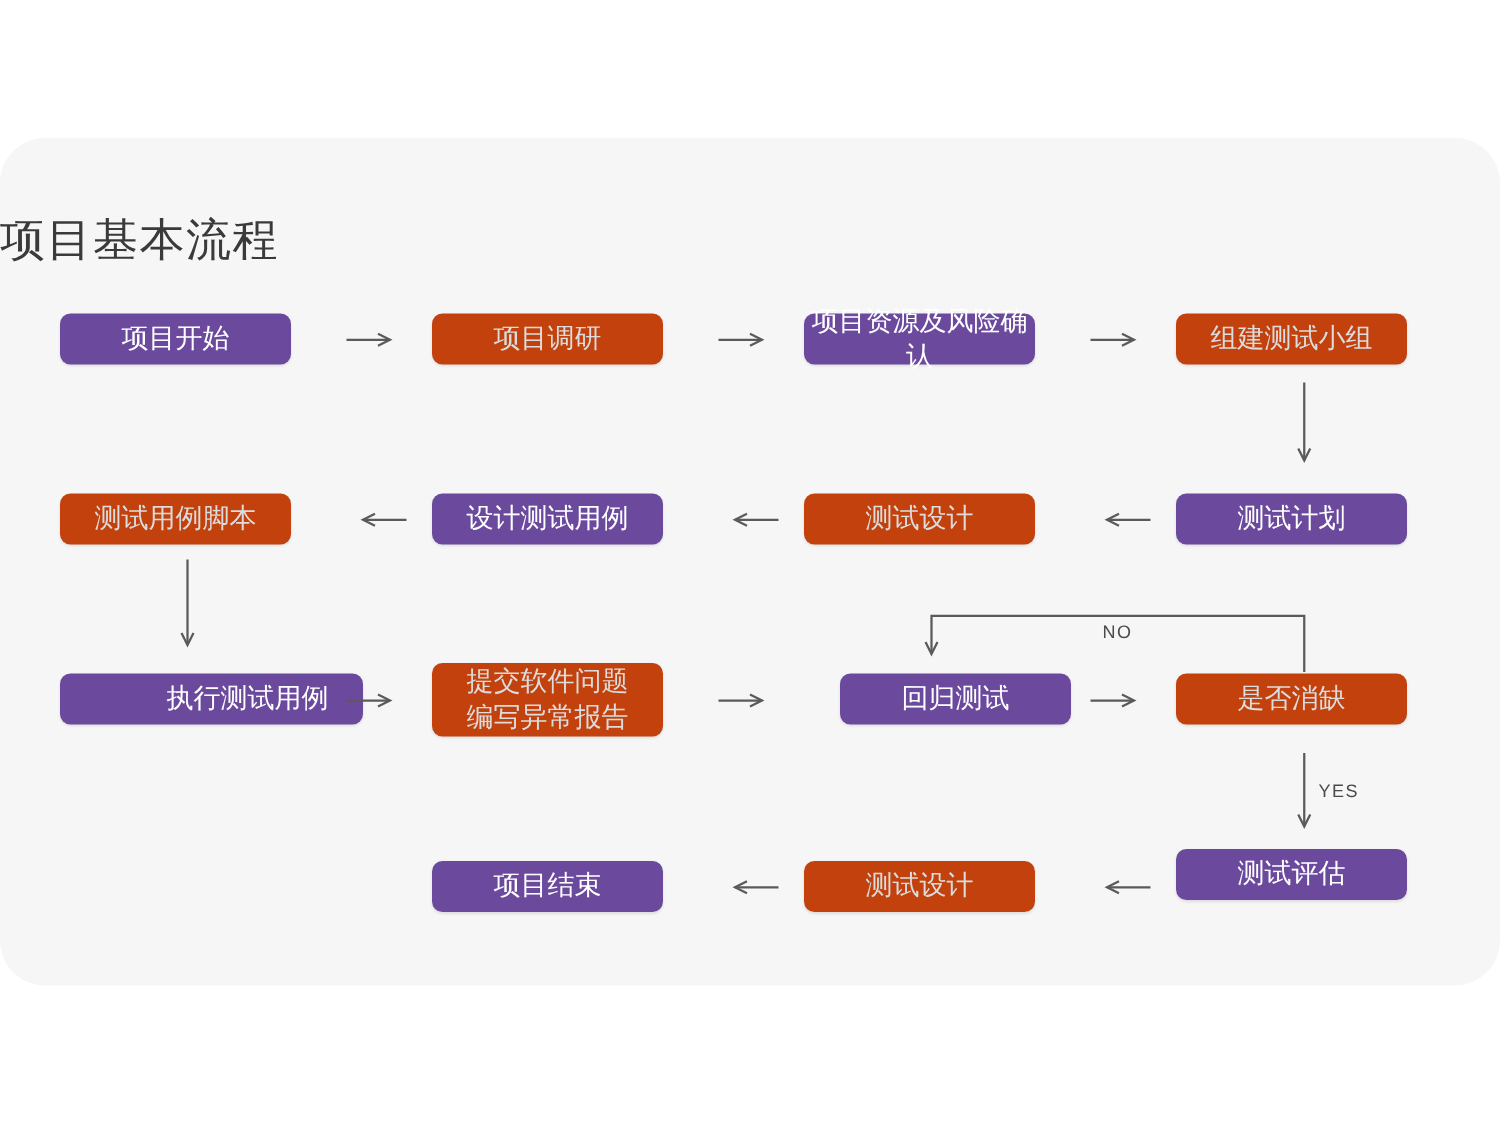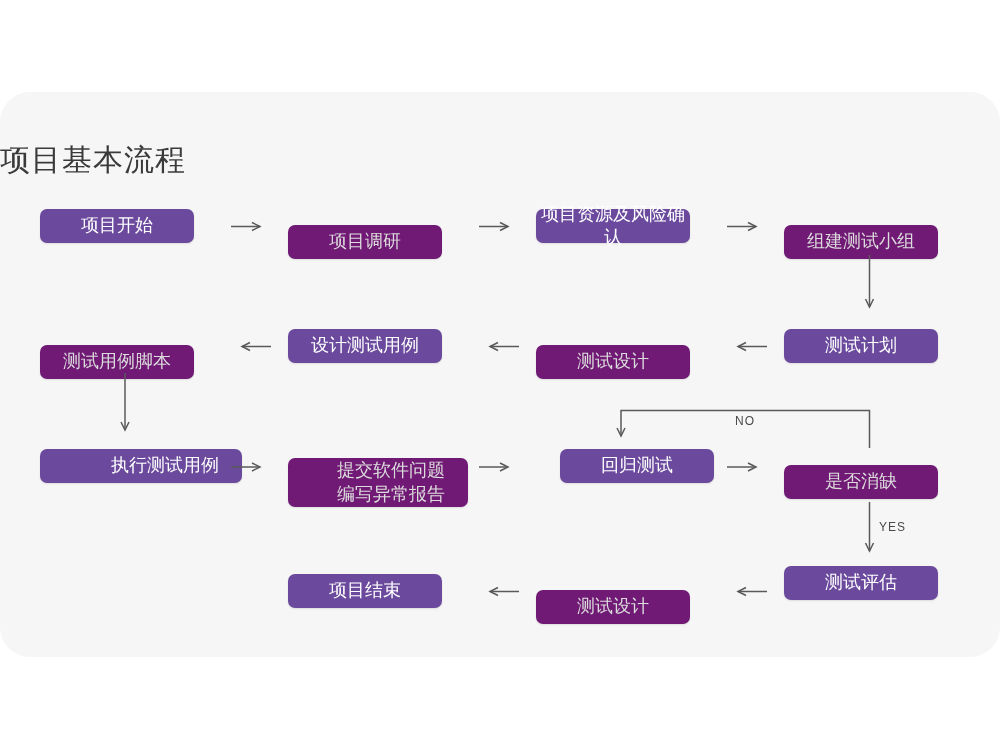--- a/index.html
+++ b/index.html
@@ -17,28 +17,28 @@
     text-align:left;font-size:30px;color:#3a3a3a;font-weight:400;
     letter-spacing:1px;
   }
   .node{
     position:absolute;width:154px;height:34px;border-radius:7px;
     display:flex;align-items:center;justify-content:center;
     font-size:18px;line-height:1.3;text-align:center;white-space:pre-line;
     box-shadow:0 1px 2px rgba(0,0,0,.10);
   }
   .purple{background:#6b4a9e;color:#ffffff;}
-  .gray{background:#701a75;color:#dcdcdc;margin-top:16px;}
+  .gray{background:#c2410c;color:#dcdcdc;}
   .tall{height:49px;}
   
   .p-r1c1{left:40px;top:209px;}  .p-r1c2{left:288px;top:209px;}
   .p-r1c3{left:536px;top:209px;} .p-r1c4{left:784px;top:209px;}
   .p-r2c1{left:40px;top:329px;}  .p-r2c2{left:288px;top:329px;}
   .p-r2c3{left:536px;top:329px;} .p-r2c4{left:784px;top:329px;}
-  .p-r3c1{left:40px;top:449px;padding-left:48px;}  .p-r3c2{left:288px;top:442px;padding-left:26px;}
+  .p-r3c1{left:40px;top:449px;padding-left:48px;}  .p-r3c2{left:288px;top:442px;}
   .p-r3c3{left:560px;top:449px;} .p-r3c4{left:784px;top:449px;}
   .p-r4c2{left:288px;top:574px;} .p-r4c3{left:536px;top:574px;}
   .p-r4c4{left:784px;top:566px;}
   .arrows{position:absolute;left:0;top:0;width:1000px;height:750px;pointer-events:none;}
   .edge-label{
     position:absolute;font-size:12px;color:#4a4a4a;letter-spacing:1px;
   }
   .lbl-no{left:705px;top:414px;width:80px;text-align:center;}
   .lbl-yes{left:879px;top:520px;}
 </style>

